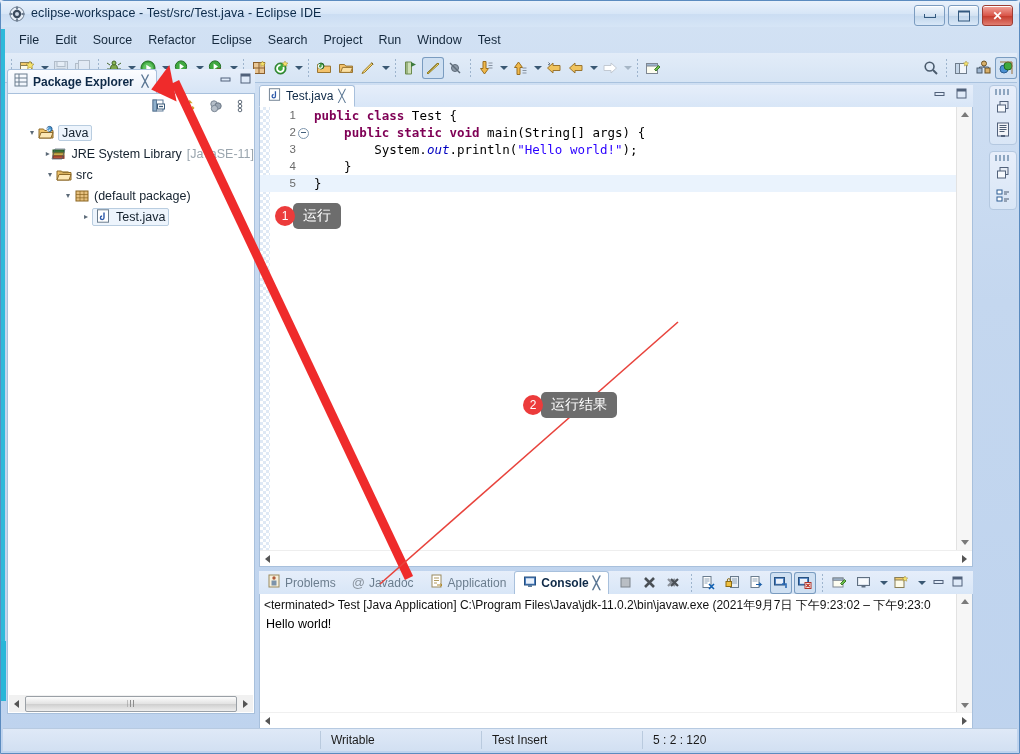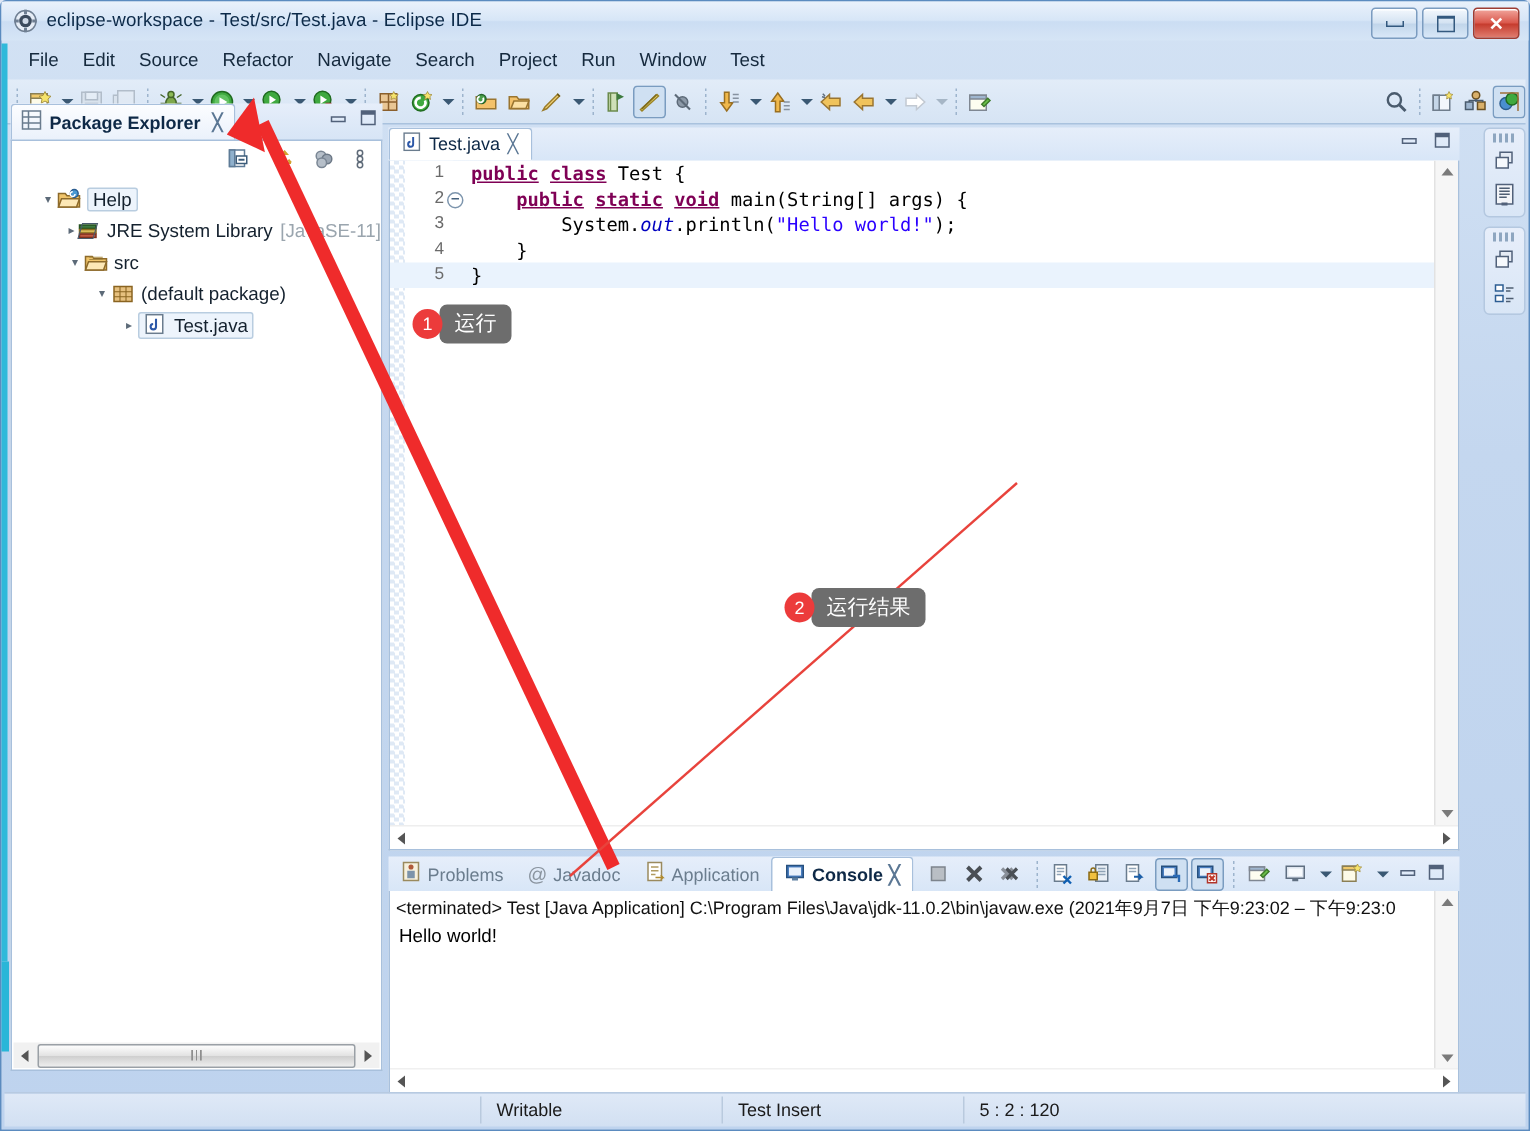--- a/index.html
+++ b/index.html
@@ -107,21 +107,21 @@
   .gutter{position:absolute;left:0;top:0;width:10px;height:100%;
     background:repeating-conic-gradient(#dfe9f5 0 25%, #ffffff 0 50%) 0 0/6px 6px;}
   .ruler{position:absolute;left:10px;top:0;width:32px;height:100%;background:#fff;}
   .codearea{position:absolute;left:0;top:0;right:15px;bottom:16px;overflow:hidden;}
   .cline{position:relative;height:17px;font-family:"DejaVu Sans Mono",monospace;font-size:12.5px;
     white-space:pre;color:#000;line-height:17px;}
   .cline.cur{background:#eaf3fd;}
   .lnum{position:absolute;left:14px;width:22px;text-align:right;color:#6a6a6a;
     font-family:"Liberation Sans",sans-serif;font-size:11.5px;}
   .ccode{position:absolute;left:54px;}
-  .kw{color:#7f0055;font-weight:bold;text-decoration:underline;}
+  .kw{color:#7f0055;font-weight:bold;}
   .str{color:#2a00ff;}
   .fld{color:#0000c0;font-style:italic;}
   .fold{position:absolute;left:38px;top:4px;width:9px;height:9px;border:1px solid #7d95ad;
     border-radius:50%;background:#fff;}
   .fold::after{content:"";position:absolute;left:2px;top:3px;width:5px;height:1px;background:#44607c;}
   .vscroll{position:absolute;right:0;top:0;width:15px;bottom:16px;background:#f6f6f6;
     border-left:1px solid #e2e2e2;}
   .vs-arrow{position:absolute;left:0;width:15px;height:15px;}
   .vs-arrow.up{top:0;}.vs-arrow.dn{bottom:0;}
   .vs-arrow::after{content:"";position:absolute;left:4px;
@@ -212,21 +212,21 @@
             <i>✕</i>
           </div>
       </div>
     </div>
 
     <div class="menubar">
       <span class="mi">File</span>
       <span class="mi">Edit</span>
       <span class="mi">Source</span>
       <span class="mi">Refactor</span>
-      <span class="mi">Navigate</span>
+      <span class="mi">Eclipse</span>
       <span class="mi">Search</span>
       <span class="mi">Project</span>
       <span class="mi">Run</span>
       <span class="mi">Window</span>
       <span class="mi">Test</span>
     </div>
 
     <div class="toolbar">
       <span class="tsep"></span>
 
@@ -493,21 +493,21 @@
           <div class="treeitem" style="padding-left:18px;">
             <span class="twist">▾</span>
             <span class="tree-ico">
               <svg width="16" height="16" viewBox="0 0 16 16">
                 <path d="M1 13 V4 h4.5 l1.2 1.5 H15 V13 z" fill="#f0c46a" stroke="#8d6a2a"></path>
                 <path d="M1 13 L3 7.5 h12 L13 13 z" fill="#fde8b6" stroke="#8d6a2a"></path>
                 <circle cx="11.5" cy="4" r="2.6" fill="#4a9ad4" stroke="#2b5d90"></circle>
                 <path d="M10.5 2.8 A1.6 1.6 0 1 0 12 4.3" fill="none" stroke="#fff" stroke-width="1"></path>
               </svg>
             </span>
-            <span class="sel-box">Help</span>
+            <span class="sel-box">Java</span>
           </div>
 
           <div class="treeitem" style="padding-left:36px;">
             <span class="twist">▸</span>
             <span class="tree-ico">
               <svg width="16" height="16" viewBox="0 0 16 16">
                 <rect x="2" y="4" width="11" height="2.3" fill="#3f7a3f" stroke="#23521f"></rect>
                 <rect x="2" y="7" width="11" height="2.3" fill="#d8bb5a" stroke="#8b6f1f"></rect>
                 <rect x="2" y="10" width="11" height="2.3" fill="#c25a43" stroke="#7d2f1d"></rect>
                 <path d="M1 13 L4 3 l10 0 -3 10 z" fill="none" stroke="#4a5b6d" stroke-width=".7"></path>

